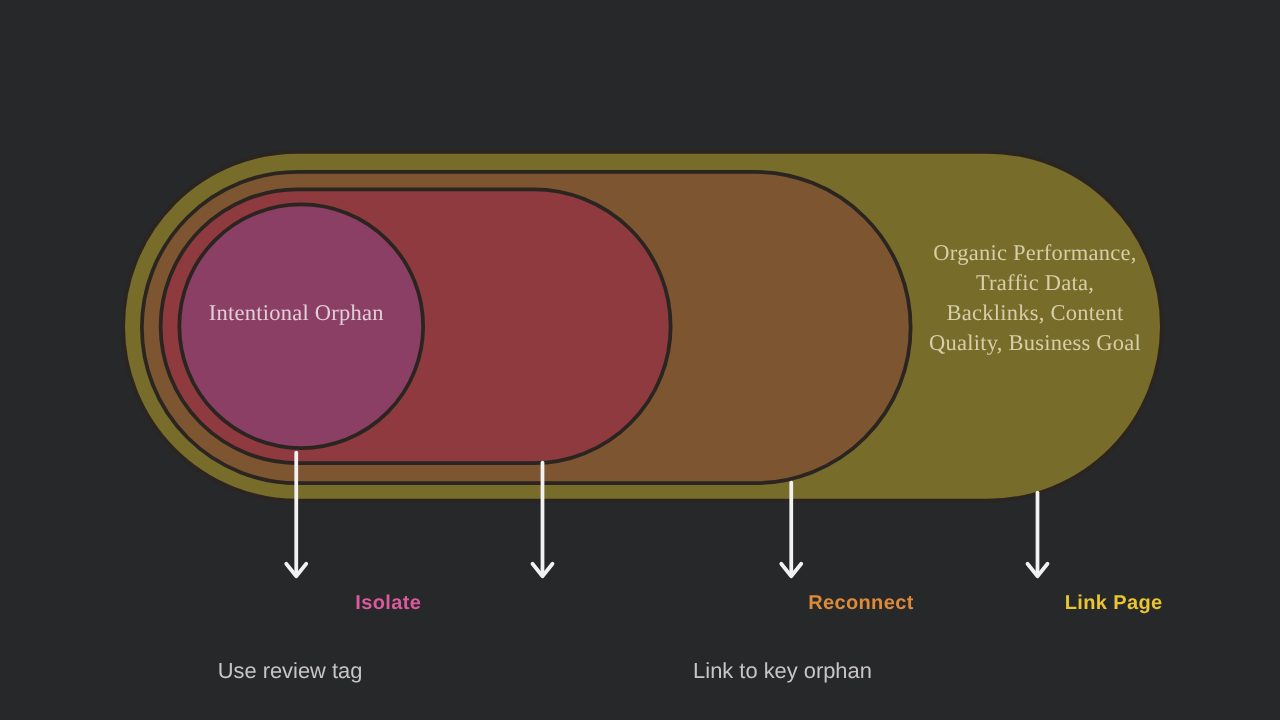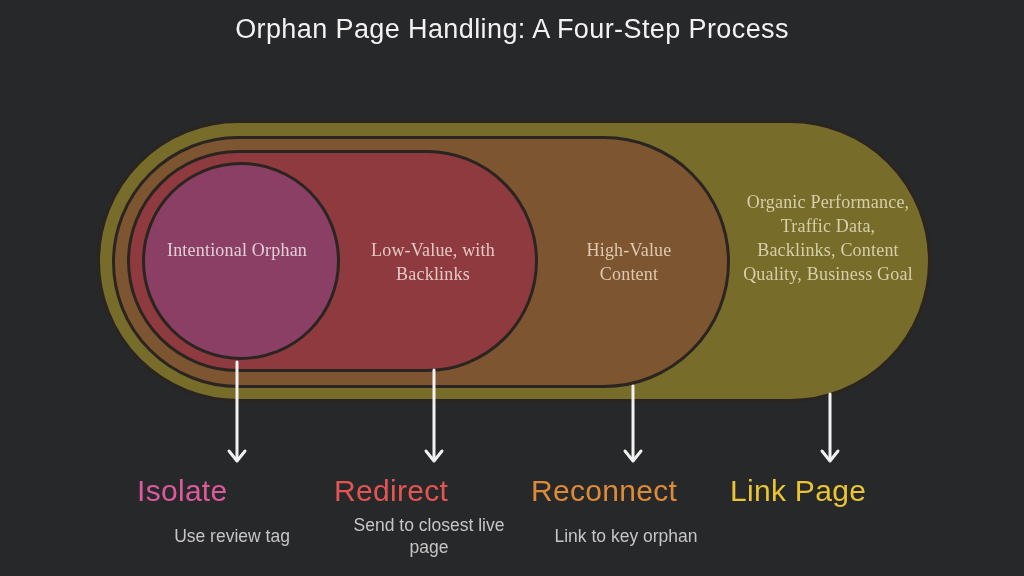--- a/index.html
+++ b/index.html
@@ -55,23 +55,23 @@
   .arrows line, .arrows polyline {
     fill: none;
     stroke-width: 3;
     stroke-linecap: round;
     stroke-linejoin: round;
   }
   .step-name {
     position: absolute;
     top: 474px;
     width: 200px;
-    text-align: left;
-    font-size: 30px;
-    font-weight: 400;
+    text-align: right;
+    font-size: 16px;
+    font-weight: 700;
     letter-spacing: 0.3px;
   }
   .step-desc {
     position: absolute;
     top: 512px;
     width: 190px;
     height: 48px;
     display: flex;
     align-items: center;
     justify-content: center;
@@ -83,30 +83,27 @@
   .sn-2, .sd-2 { left: 334px; }
   .sn-3, .sd-3 { left: 531px; }
   .sn-4, .sd-4 { left: 730px; }
   .sd-1, .sd-3 { }
 </style>
 </head>
 <body>
 
 <div class="stage" style="background-color: rgb(39, 40, 41);">
 
-  <h1 class="title" style="color: rgb(243, 241, 242);">Orphan Page Handling: A Four-Step Process</h1>
 
   <div class="ring ring-4" style="background-color: rgb(120, 108, 42); border-color: rgb(43, 37, 34);"></div>
   <div class="ring ring-3" style="background-color: rgb(125, 85, 49); border-color: rgb(43, 37, 34);"></div>
   <div class="ring ring-2" style="background-color: rgb(142, 58, 62); border-color: rgb(43, 37, 34);"></div>
   <div class="ring ring-1" style="background-color: rgb(140, 63, 100); border-color: rgb(43, 37, 34);"></div>
 
   <div class="ring-label rl-1" style="color: rgb(224, 207, 217);">Intentional Orphan</div>
-  <div class="ring-label rl-2" style="color: rgb(228, 200, 198);">Low-Value, with Backlinks</div>
-  <div class="ring-label rl-3" style="color: rgb(223, 201, 175);">High-Value Content</div>
   <div class="ring-label rl-4" style="color: rgb(214, 207, 169);">Organic Performance, Traffic Data, Backlinks, Content Quality, Business Goal</div>
 
   <svg class="arrows" viewBox="0 0 1024 576" style="stroke: rgb(242, 242, 242);">
     <g>
       <line x1="237" y1="362" x2="237" y2="459"></line>
       <polyline points="229,451 237,461 245,451"></polyline>
     </g>
     <g>
       <line x1="434" y1="370" x2="434" y2="459"></line>
       <polyline points="426,451 434,461 442,451"></polyline>
@@ -115,21 +112,19 @@
       <line x1="633" y1="386" x2="633" y2="459"></line>
       <polyline points="625,451 633,461 641,451"></polyline>
     </g>
     <g>
       <line x1="830" y1="394" x2="830" y2="459"></line>
       <polyline points="822,451 830,461 838,451"></polyline>
     </g>
   </svg>
 
   <div class="step-name sn-1" style="color: rgb(219, 90, 158);">Isolate</div>
-  <div class="step-name sn-2" style="color: rgb(226, 85, 83);">Redirect</div>
   <div class="step-name sn-3" style="color: rgb(221, 138, 57);">Reconnect</div>
   <div class="step-name sn-4" style="color: rgb(234, 196, 51);">Link Page</div>
 
   <div class="step-desc sd-1" style="color: rgb(199, 197, 197);">Use review tag</div>
-  <div class="step-desc sd-2" style="color: rgb(199, 197, 197);">Send to closest live page</div>
   <div class="step-desc sd-3" style="color: rgb(199, 197, 197);">Link to key orphan</div>
 
 </div>
 
 </body></html>

